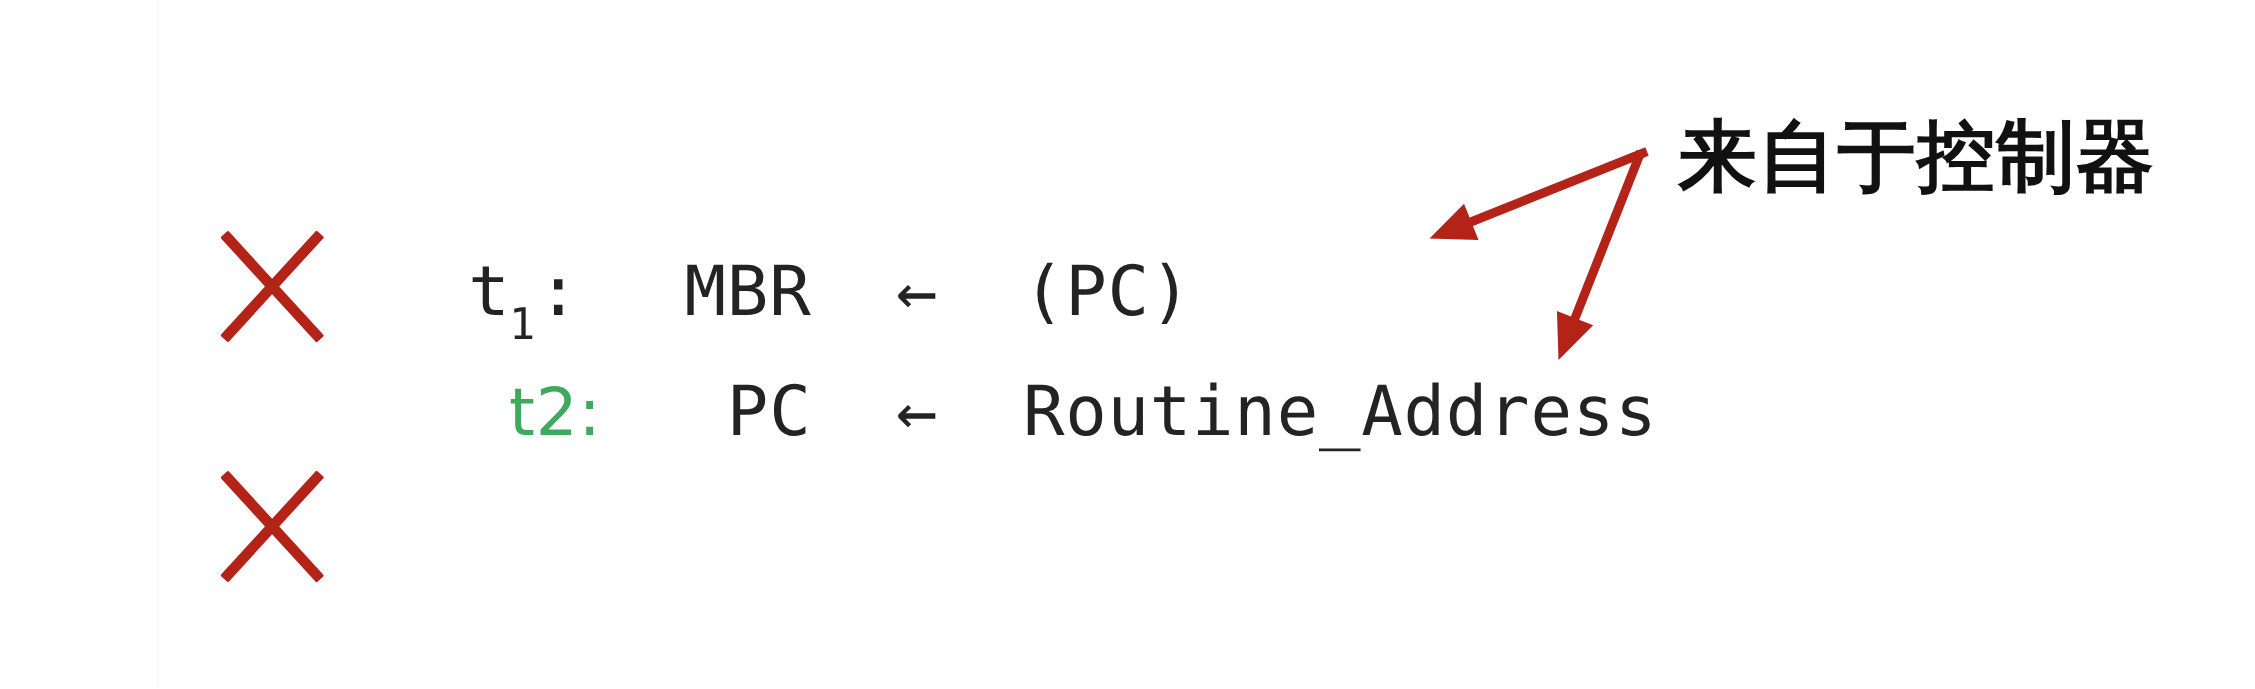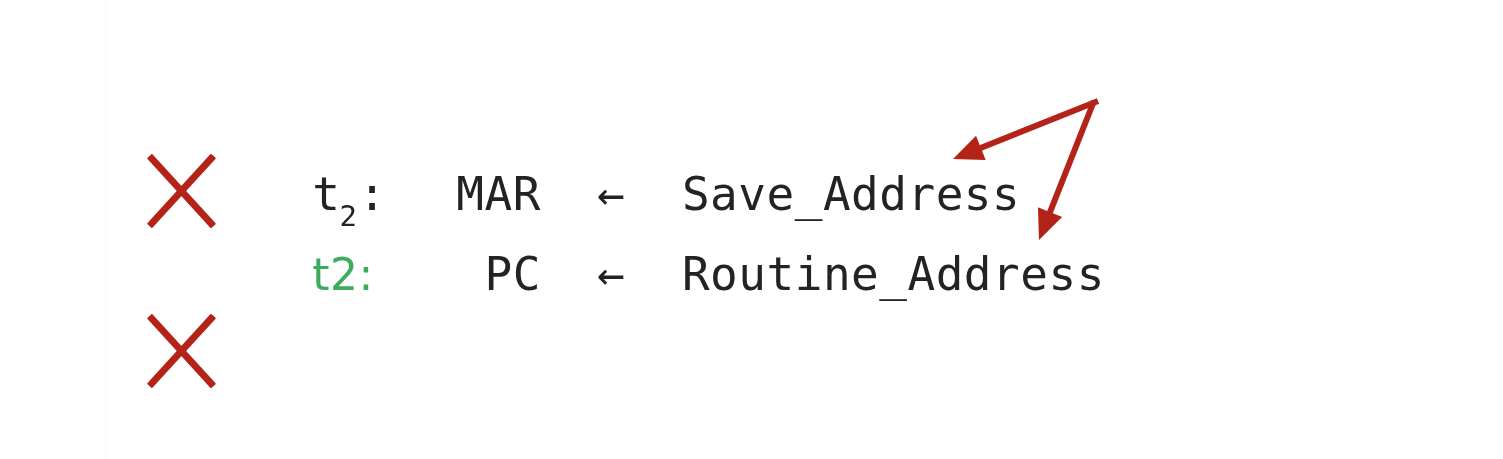--- a/index.html
+++ b/index.html
@@ -115,27 +115,27 @@
 </style>
 </head>
 <body>
 
 <div id="canvas">
 
   <div class="slide-edge"></div>
 
   <div class="code-block">
 
+    <div class="code-line">
+      <span class="step-label"><span>t</span><span class="sub">1</span><span>:</span></span><span class="code-body"> MBR  ←  (PC)</span>
+    </div>
+
 
     <div class="code-line">
-      <span class="step-label"><span>t</span><span class="sub">2</span><span>:</span></span><span class="code-body"> MAR  ←  Save_Address</span>
-    </div>
-
-    <div class="code-line">
-      <span class="step-label annot" style="color:#3faa5e;"><span>t2</span><span>:</span></span><span class="code-body">  PC  ←  Routine_Address</span>
+      <span class="step-label annot" style="color:#3faa5e;text-align:center;"><span>t2</span><span>:</span></span><span class="code-body">  PC  ←  Routine_Address</span>
     </div>
 
 
   </div>
 
   <div class="cross-out" id="cross-1" style="left: 149px; top: 156px; width: 64px; height: 70px;">
     <span class="a" style="width: 94.8472px; left: -15.4236px; background: rgb(179, 35, 23); transform: translateY(-50%) rotate(47.5638deg);"></span>
       <span class="b" style="width: 94.8472px; left: -15.4236px; background: rgb(179, 35, 23); transform: translateY(-50%) rotate(-47.5638deg);"></span>
   </div>
   <div class="cross-out" id="cross-2" style="left: 149px; top: 316px; width: 64px; height: 70px;">
@@ -147,14 +147,15 @@
       <g>
         <line x1="1098" y1="101" x2="973.0550965231216" y2="150.97796139075137" stroke="#b32317" stroke-width="6" stroke-linecap="butt"></line>
         <polygon points="953,159 976.0262219339544,135.78808272786853 985.6823795191611,159.92847669088525" fill="#b32317"></polygon>
       </g>
       <g>
         <line x1="1094" y1="101" x2="1046.9472439322271" y2="219.9151471530987" stroke="#b32317" stroke-width="6" stroke-linecap="butt"></line>
         <polygon points="1039,240 1037.9497329146805,207.32130756824114 1062.1259446748393,216.8874345236997" fill="#b32317"></polygon>
       </g>
     </svg>
 
+  <div class="cn-note">来自于控制器</div>
 
 </div>
 
 </body></html>

